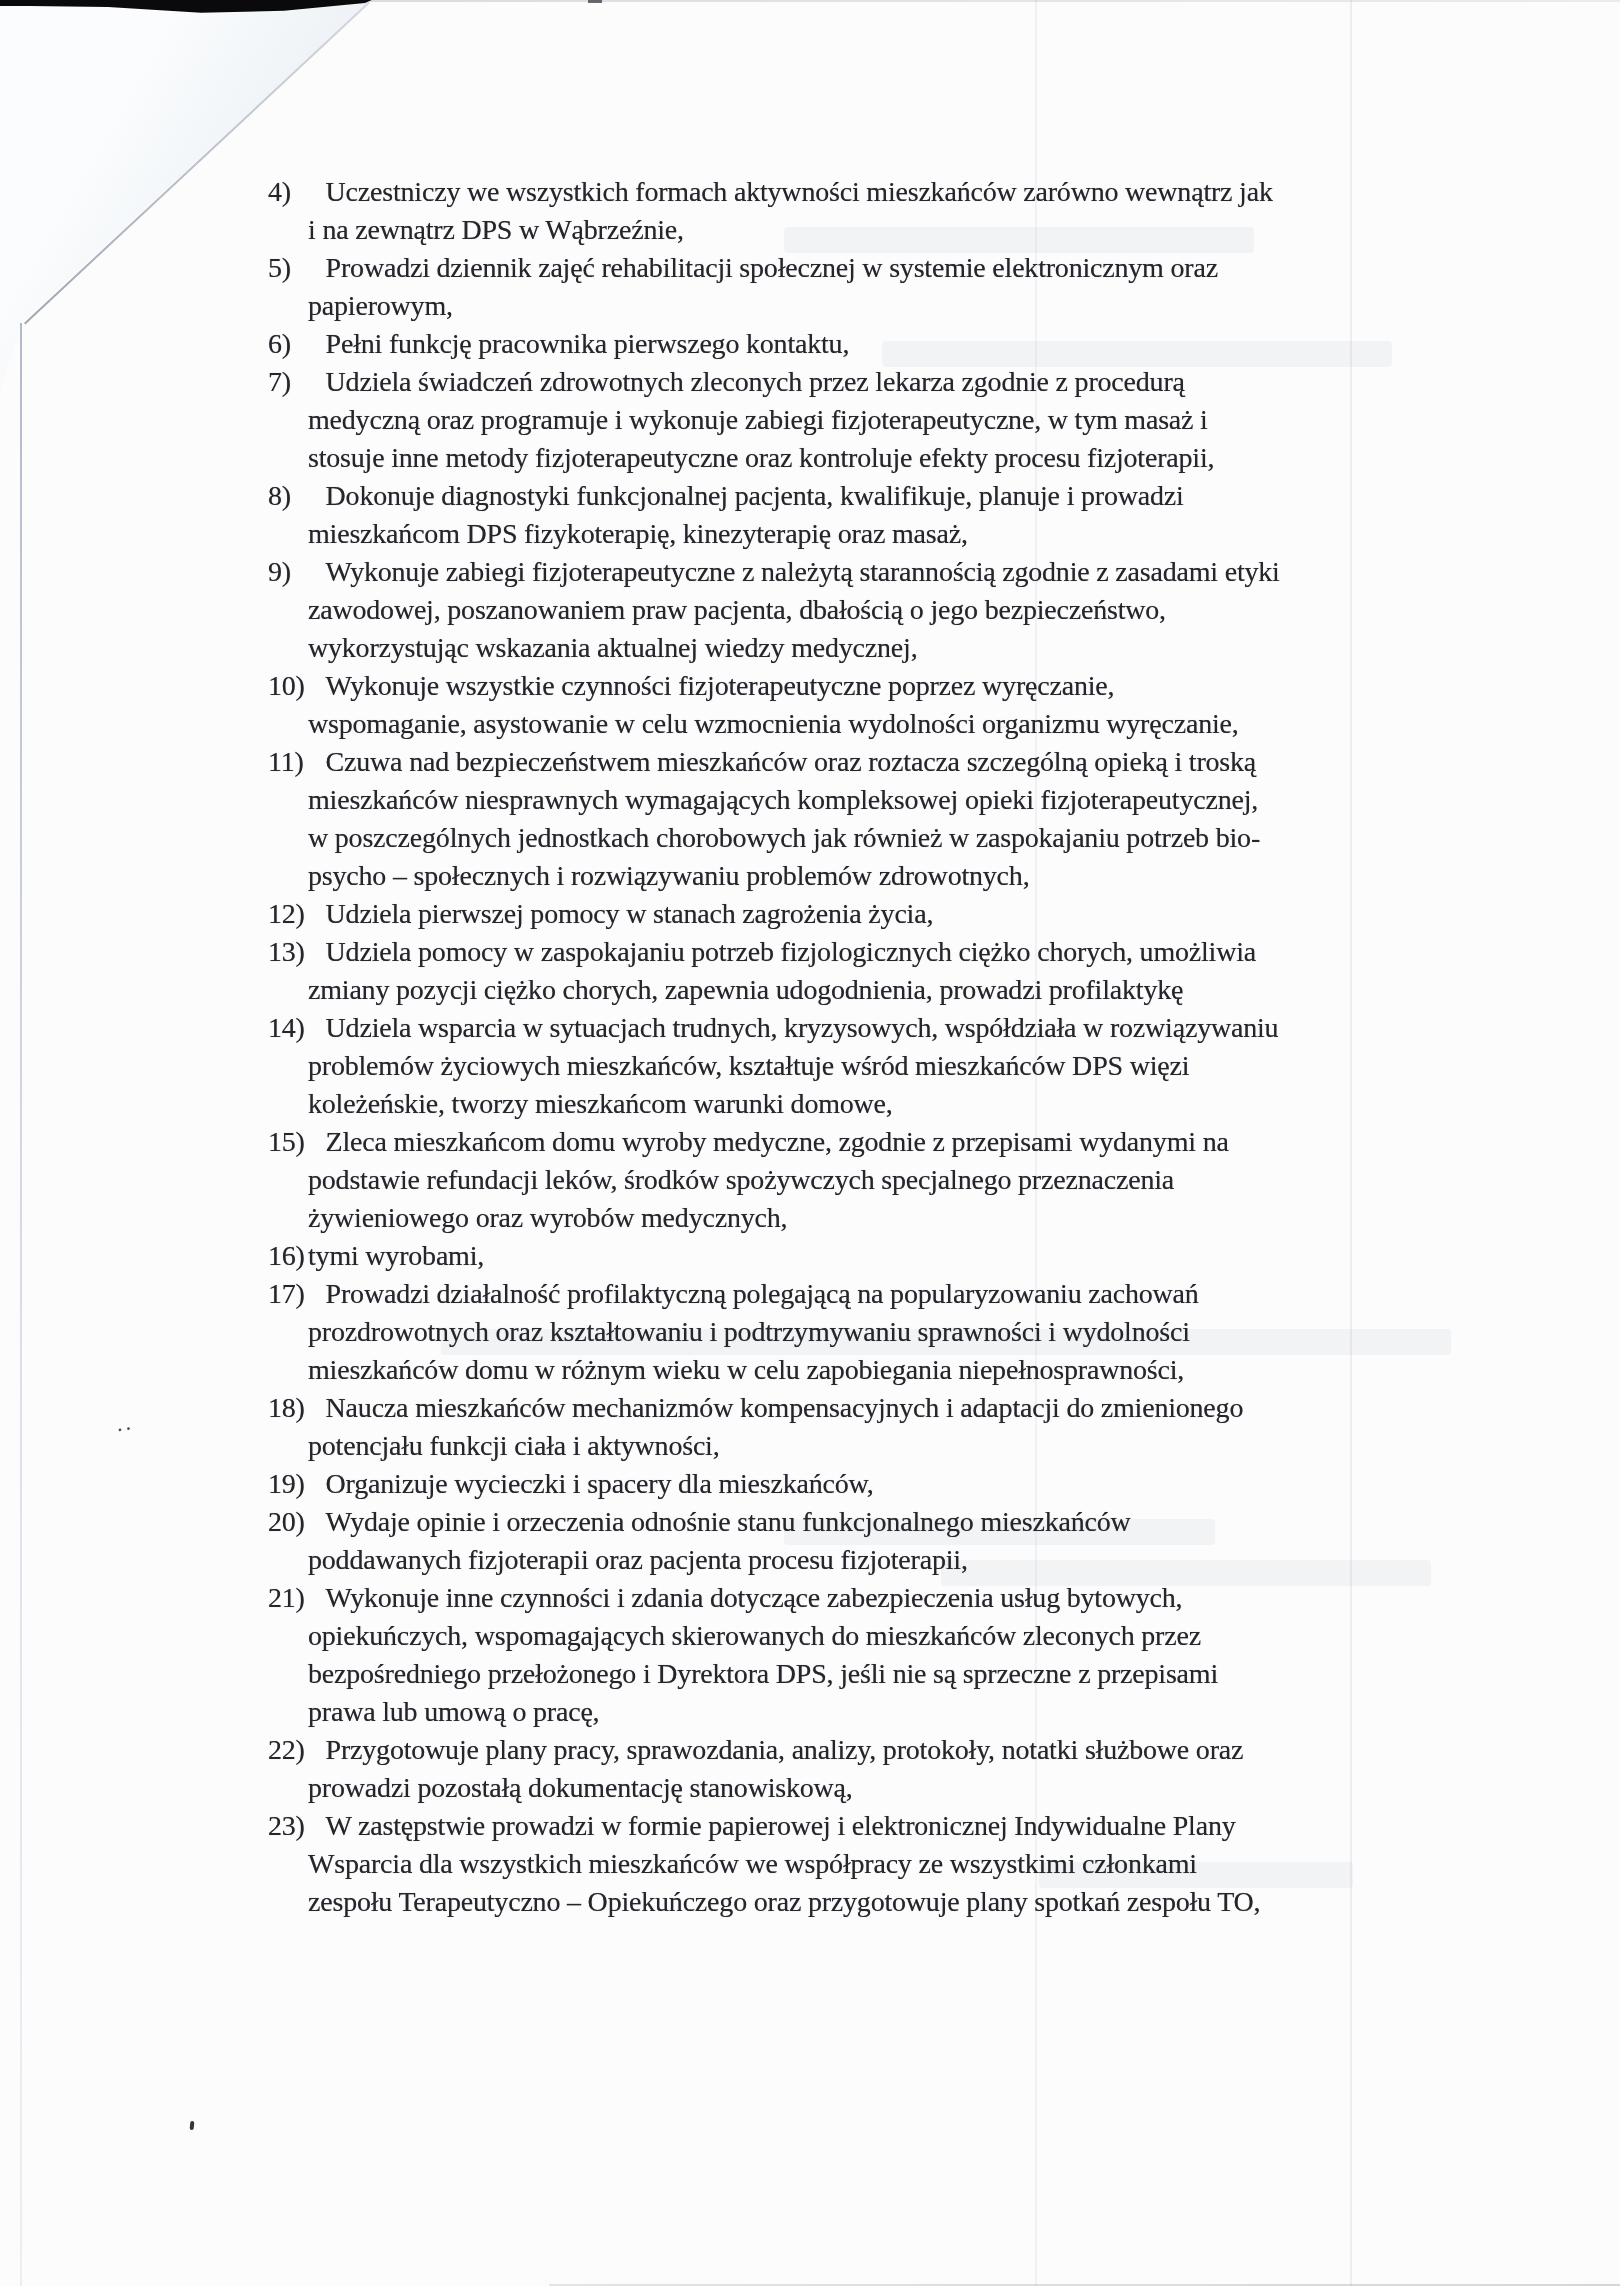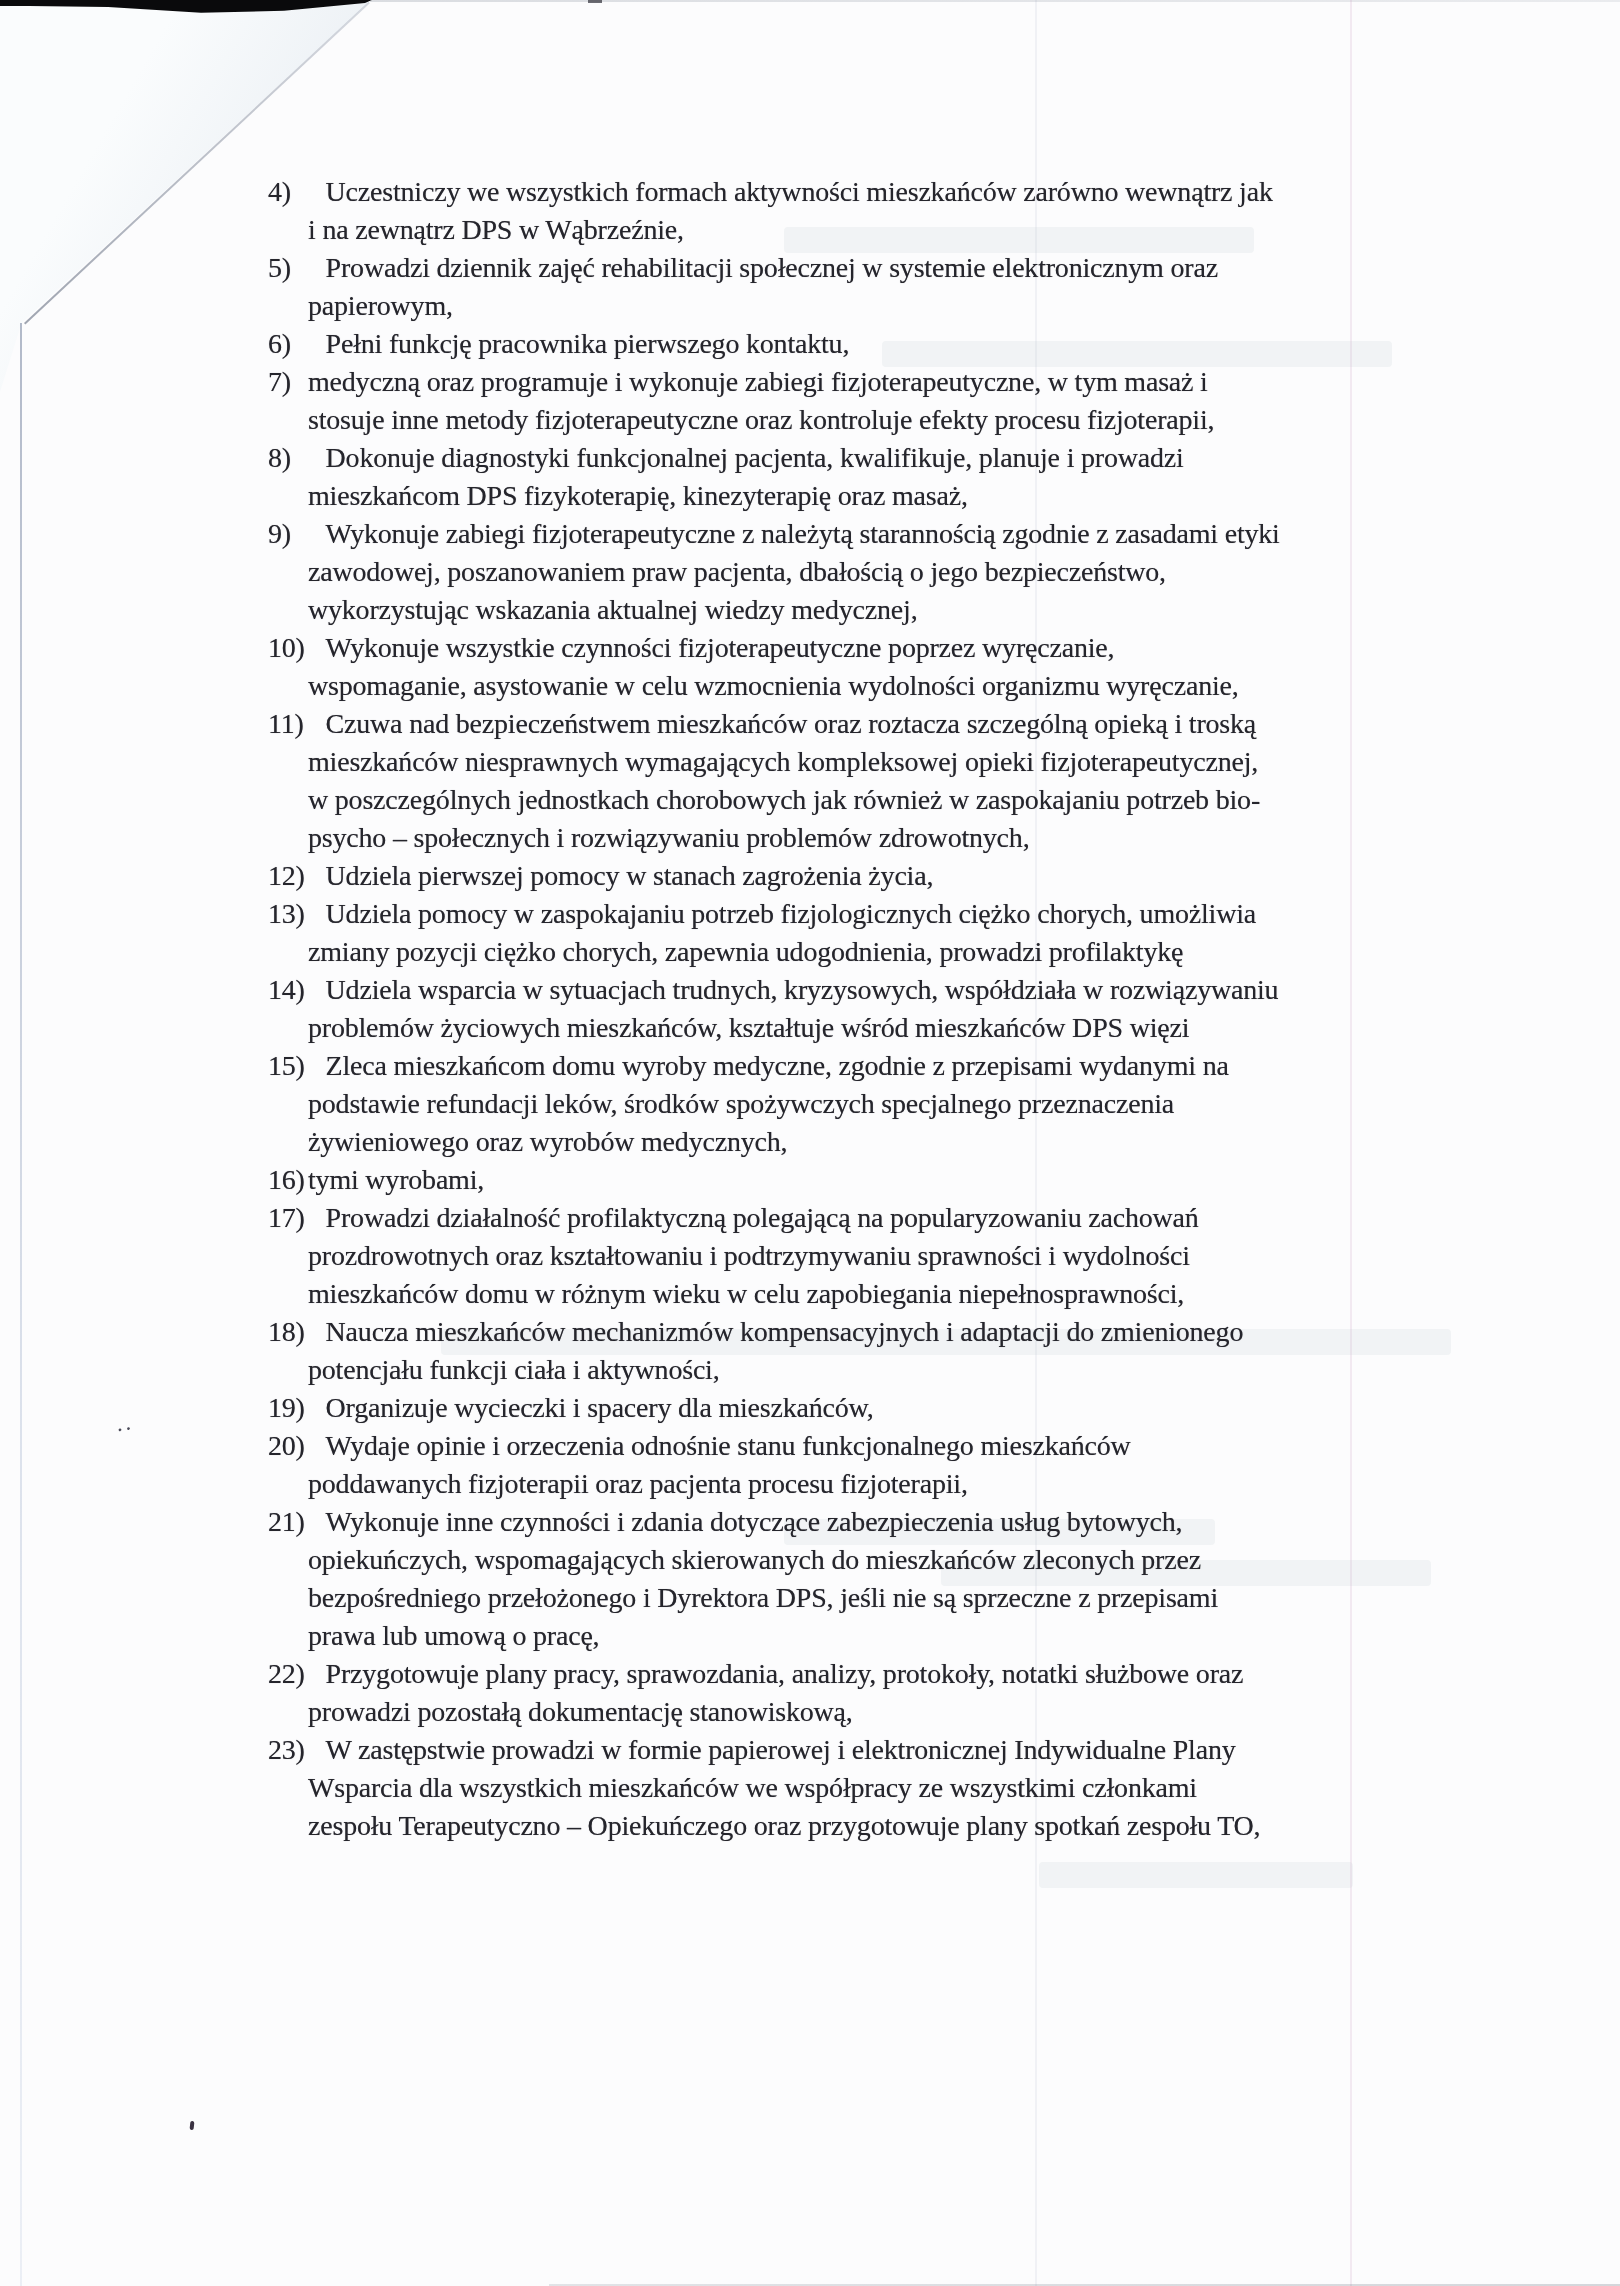--- a/index.html
+++ b/index.html
@@ -76,20 +76,21 @@
         <span class="num">5)</span>
         <div class="line first">Prowadzi dziennik zajęć rehabilitacji społecznej w systemie elektronicznym oraz</div>
         <div class="line">papierowym,</div>
       </div>
       <div class="item">
         <span class="num">6)</span>
         <div class="line first">Pełni funkcję pracownika pierwszego kontaktu,</div>
       </div>
       <div class="item">
         <span class="num">7)</span>
+        <div class="line first">Udziela świadczeń zdrowotnych zleconych przez lekarza zgodnie z procedurą</div>
         <div class="line">medyczną oraz programuje i wykonuje zabiegi fizjoterapeutyczne, w tym masaż i</div>
         <div class="line">stosuje inne metody fizjoterapeutyczne oraz kontroluje efekty procesu fizjoterapii,</div>
       </div>
       <div class="item">
         <span class="num">8)</span>
         <div class="line first">Dokonuje diagnostyki funkcjonalnej pacjenta, kwalifikuje, planuje i prowadzi</div>
         <div class="line">mieszkańcom DPS fizykoterapię, kinezyterapię oraz masaż,</div>
       </div>
       <div class="item">
         <span class="num">9)</span>
@@ -115,20 +116,21 @@
       </div>
       <div class="item">
         <span class="num">13)</span>
         <div class="line first">Udziela pomocy w zaspokajaniu potrzeb fizjologicznych ciężko chorych, umożliwia</div>
         <div class="line">zmiany pozycji ciężko chorych, zapewnia udogodnienia, prowadzi profilaktykę</div>
       </div>
       <div class="item">
         <span class="num">14)</span>
         <div class="line first">Udziela wsparcia w sytuacjach trudnych, kryzysowych, współdziała w rozwiązywaniu</div>
         <div class="line">problemów życiowych mieszkańców, kształtuje wśród mieszkańców DPS więzi</div>
+        <div class="line">koleżeńskie, tworzy mieszkańcom warunki domowe,</div>
       </div>
       <div class="item">
         <span class="num">15)</span>
         <div class="line first">Zleca mieszkańcom domu wyroby medyczne, zgodnie z przepisami wydanymi na</div>
         <div class="line">podstawie refundacji leków, środków spożywczych specjalnego przeznaczenia</div>
         <div class="line">żywieniowego oraz wyrobów medycznych,</div>
       </div>
       <div class="item">
         <span class="num">16)</span>
         <div class="line">tymi wyrobami,</div>

